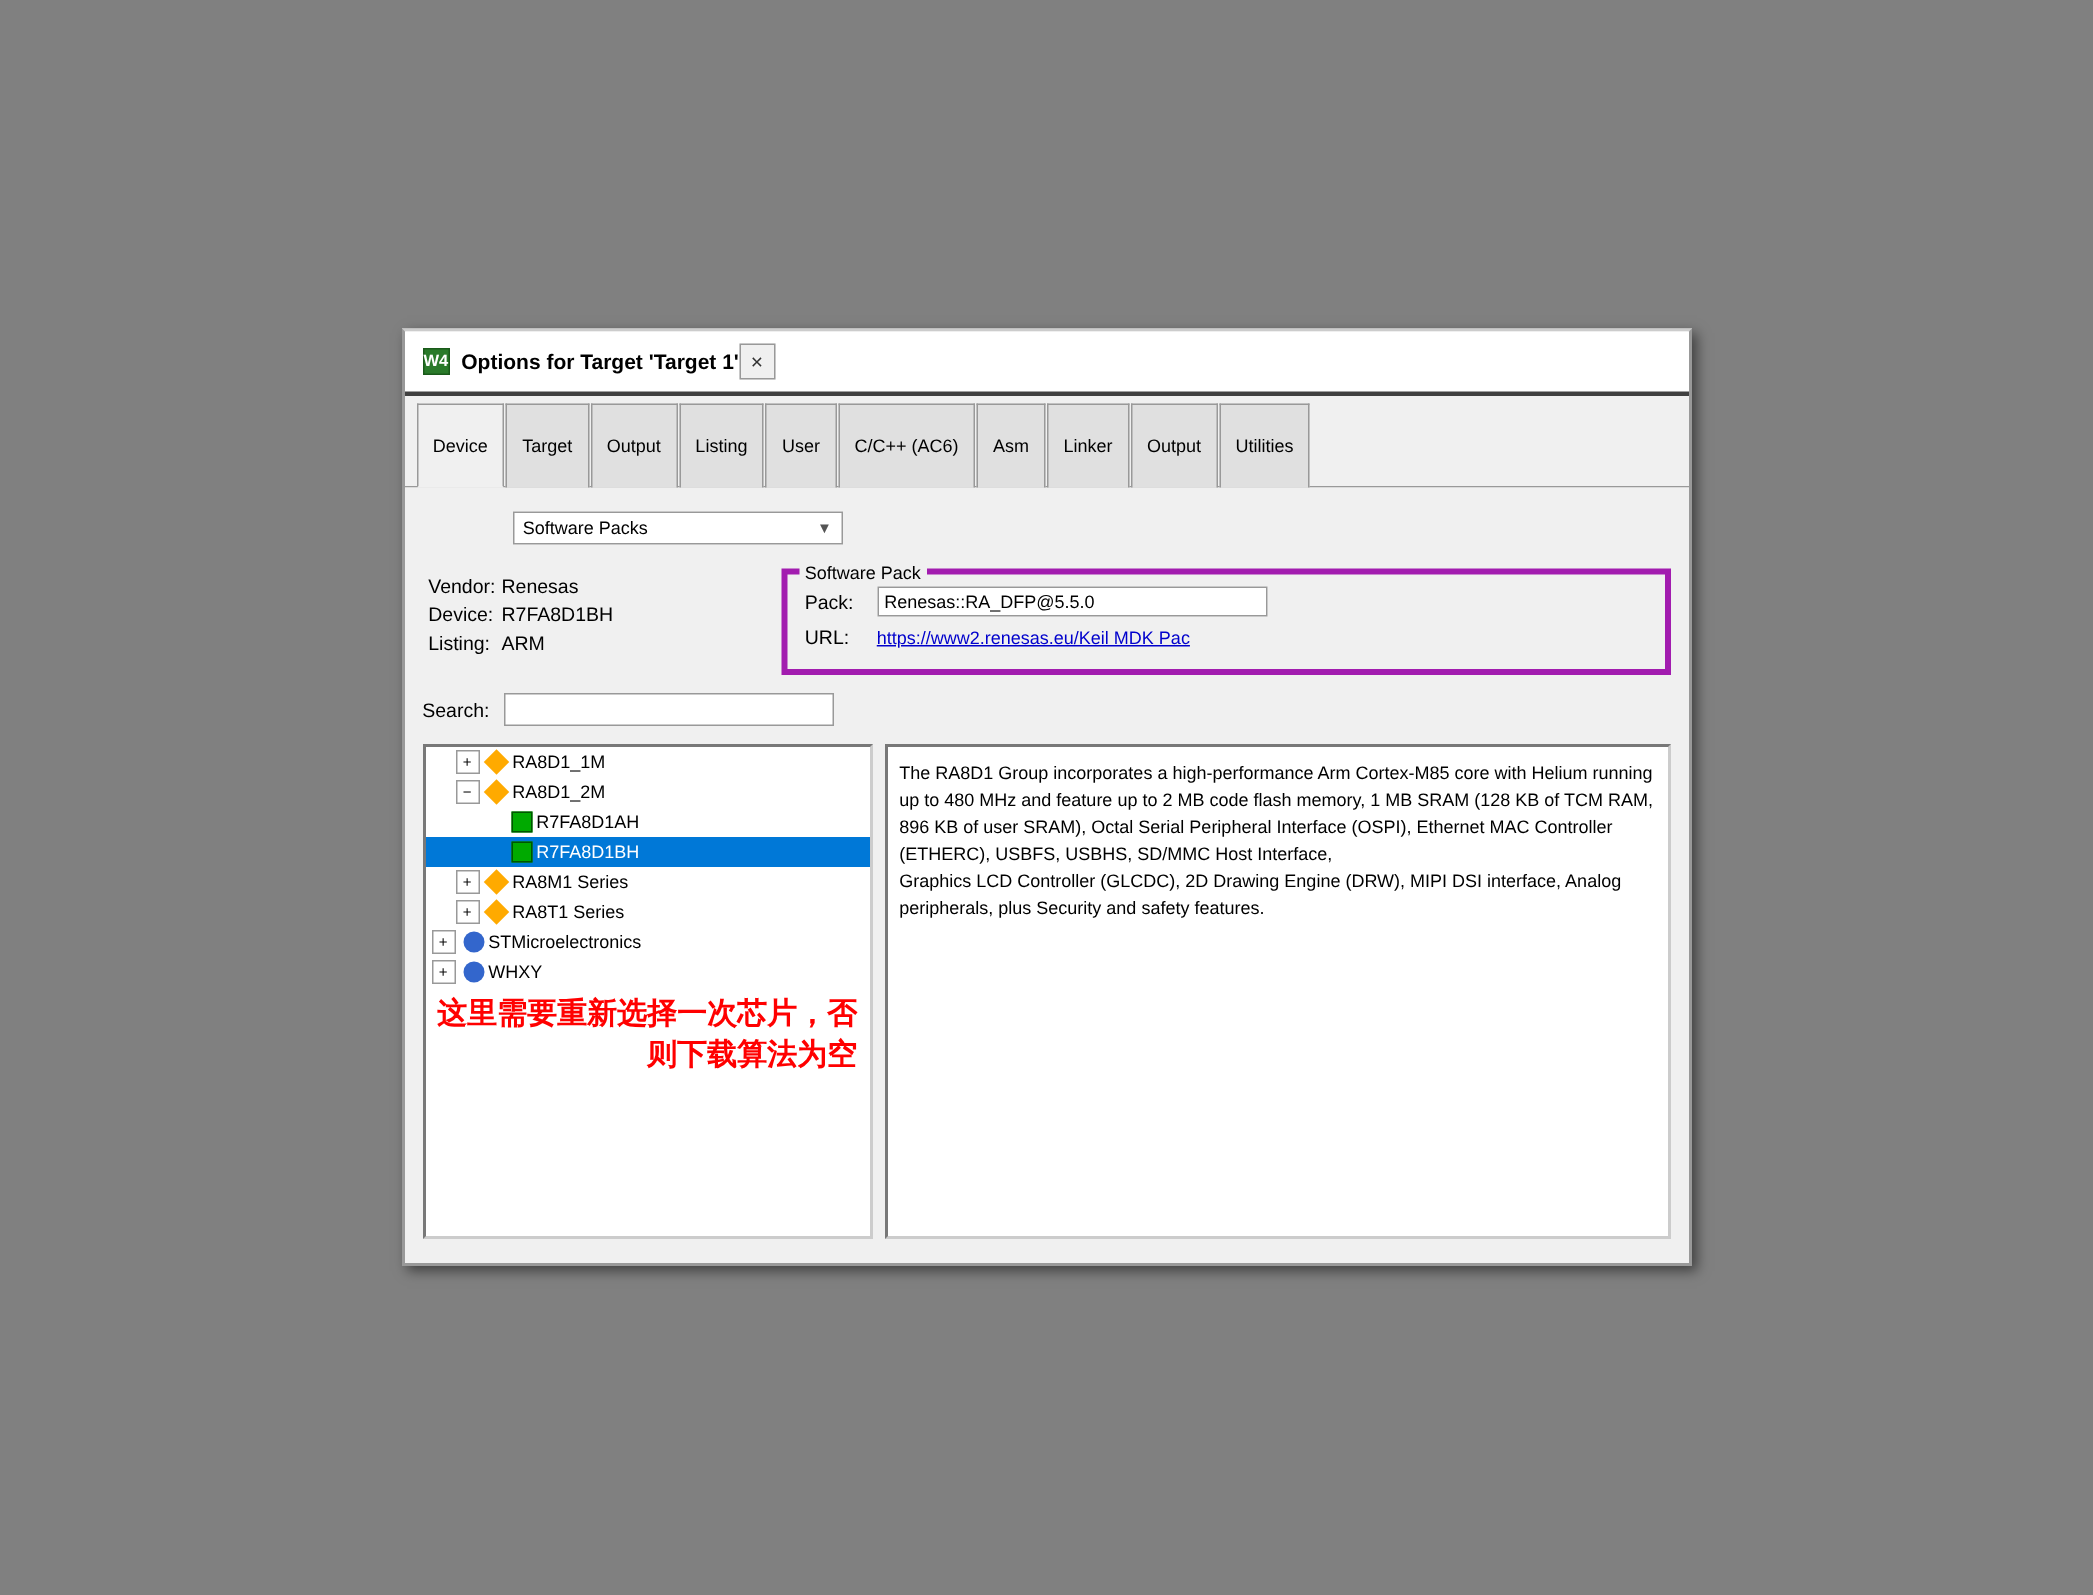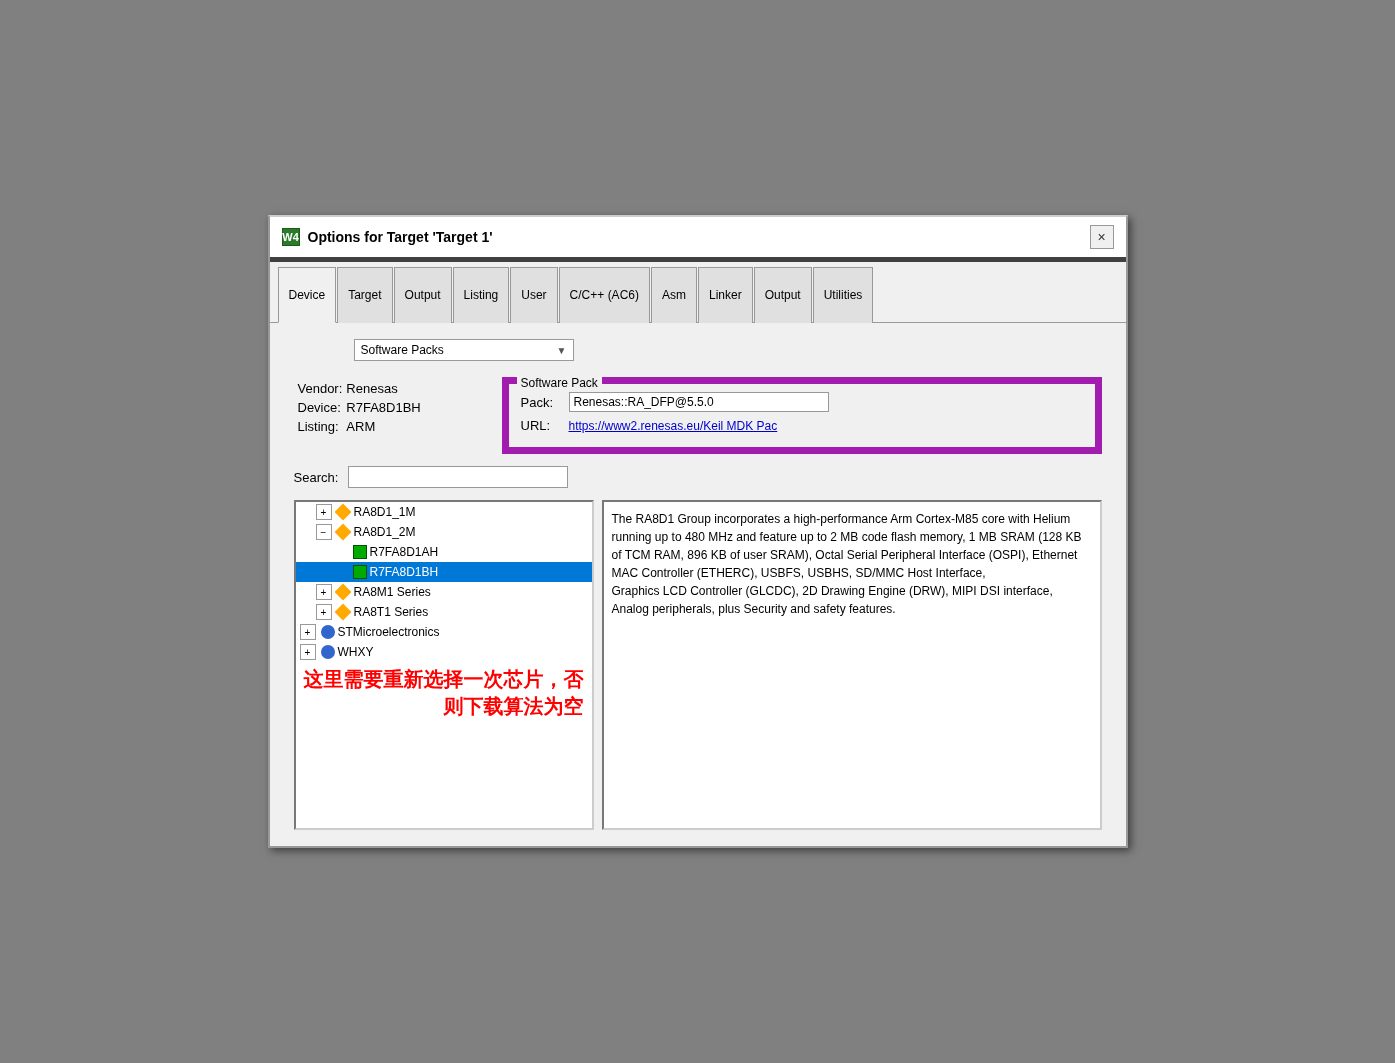--- a/index.html
+++ b/index.html
@@ -14,25 +14,24 @@
     }
     .dialog {
       background: #f0f0f0;
       border: 2px solid #999;
       border-top: 2px solid #ccc;
       width: 860px;
       box-shadow: 3px 3px 8px rgba(0,0,0,0.5);
     }
     .title-bar {
       background: #fff;
-      border-bottom: 5px solid #404040;
+      border-bottom: 3px solid #404040;
       padding: 8px 12px;
       display: flex;
       align-items: center;
-      justify-content: space-between;
     }
     .title-bar-left {
       display: flex;
       align-items: center;
       gap: 8px;
       font-weight: bold;
       font-size: 14px;
     }
     .title-icon {
       width: 18px;
@@ -76,21 +75,21 @@
       position: relative;
       top: 1px;
     }
     .tab.active {
       background: #f0f0f0;
       border-bottom: 1px solid #f0f0f0;
       z-index: 1;
       font-weight: normal;
     }
     .content {
-      padding: 16px 24px;
+      padding: 16px 12px;
       background: #f0f0f0;
     }
     .software-packs-row {
       display: flex;
       align-items: center;
       margin-bottom: 16px;
       padding-left: 60px;
     }
     .dropdown {
       border: 1px solid #999;
@@ -114,23 +113,24 @@
     }
     .device-info {
       flex: 0 0 auto;
       min-width: 200px;
     }
     .device-info table { border-spacing: 4px; }
     .device-info td { font-size: 13px; vertical-align: top; }
     .device-info td:first-child { color: #000; white-space: nowrap; }
     .software-pack-group {
       flex: 1;
-      border: 7px solid #a21caf;
+      border: 4px solid #a21caf;
       padding: 8px 12px;
       position: relative;
+      margin-left: 31px;
     }
     .group-legend {
       position: absolute;
       top: -8px;
       left: 8px;
       background: #f0f0f0;
       padding: 0 4px;
       font-size: 12px;
     }
     .pack-row {

